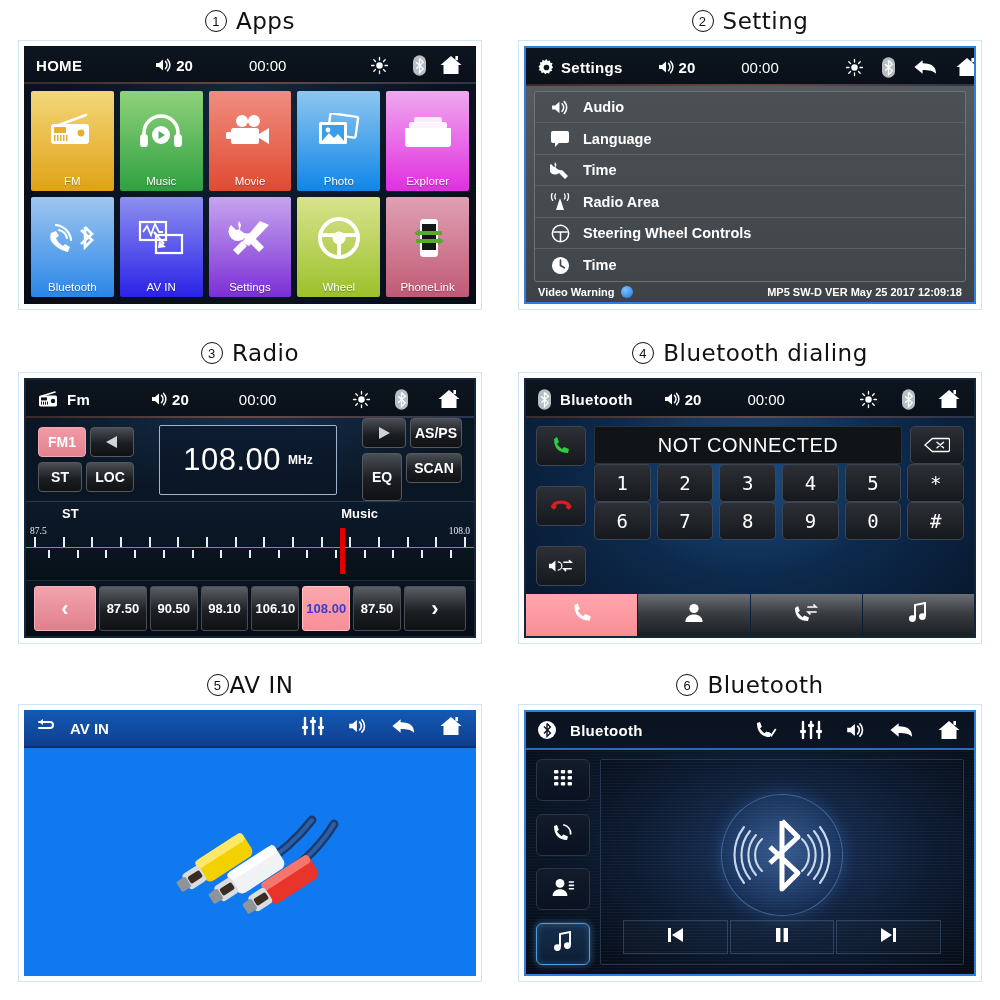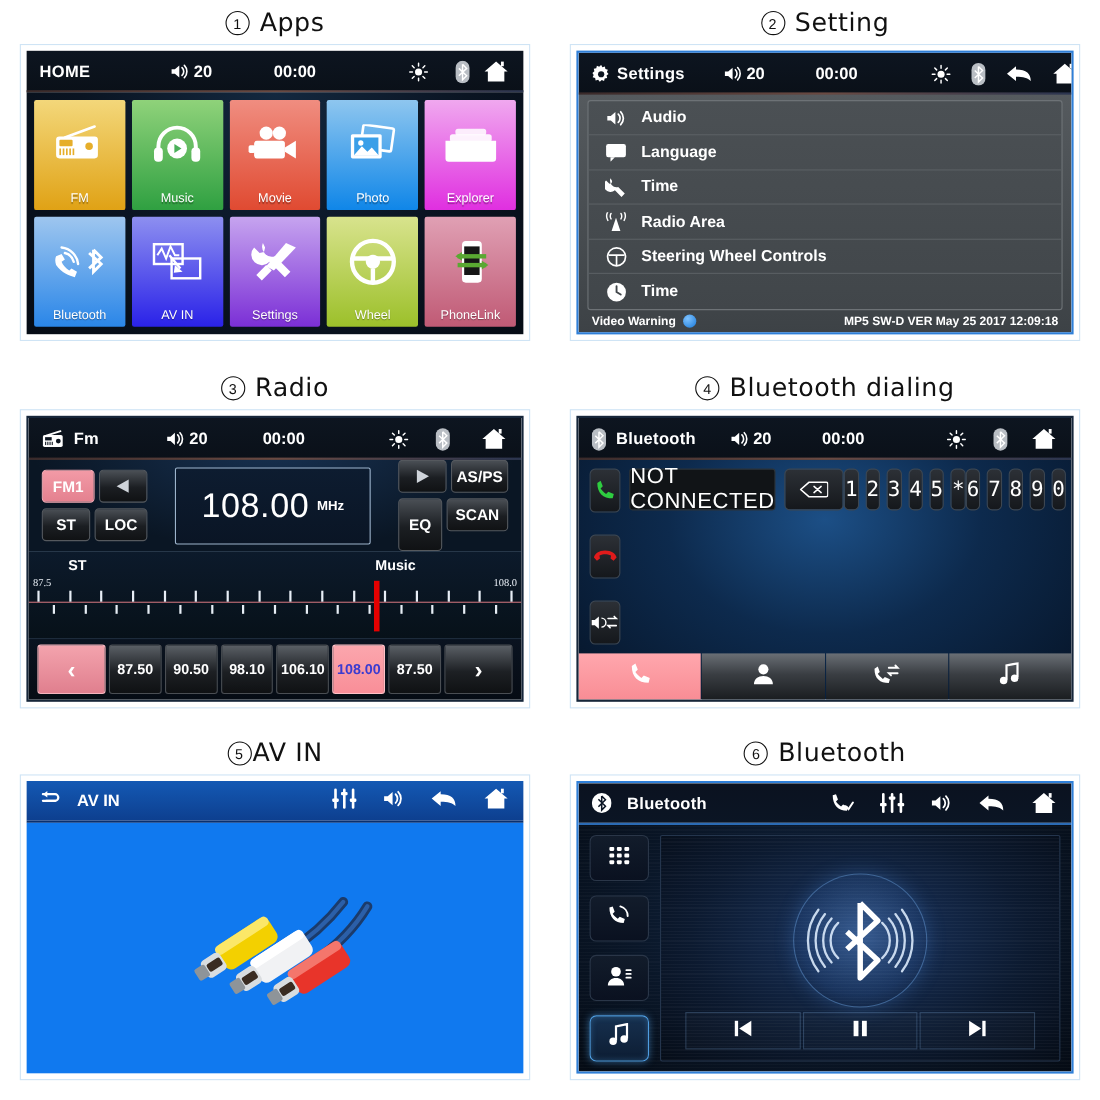--- a/index.html
+++ b/index.html
@@ -49,21 +49,21 @@
     position:relative;height:38px;display:flex;align-items:center;
     background:linear-gradient(#0d1520,#0a1018);
     color:#fff;box-sizing:border-box;padding:0 12px;
   }
   .hdr.border-bot:after{
     content:"";position:absolute;left:0;right:0;bottom:0;height:2px;
     background:linear-gradient(90deg,#3a2a2a,#6a4a42,#2b3550);
   }
   .hdr .title{font-size:15px;font-weight:600;letter-spacing:.3px;}
   .hdr .vol{font-size:15px;font-weight:600;display:flex;align-items:center;gap:2px;}
-  .hdr .clock{font-size:15px;font-weight:700;}
+  .hdr .clock{font-size:15px;font-weight:400;}
   .hdr .ic{display:inline-flex;align-items:center;justify-content:center;}
 
   
   .apps-body{
     position:relative;
     height:calc(100% - 38px);
     background:radial-gradient(ellipse at 50% 0%,#13283f 0%,#0a1422 55%,#060c15 100%);
     padding:7px 7px;
     box-sizing:border-box;
   }
@@ -175,21 +175,21 @@
     height:calc(100% - 38px);display:flex;flex-direction:column;
     background:radial-gradient(ellipse at 50% 25%,#1c4f86 0%,#0d2a4d 45%,#061427 100%);
   }
   .bt-main{flex:1;display:flex;padding:8px 10px;gap:8px;box-sizing:border-box;}
   .bt-left{display:flex;flex-direction:column;justify-content:space-between;width:50px;}
   .bt-left .k{
     height:38px;border-radius:5px;border:1px solid #3d4650;
     background:linear-gradient(#2c3036,#15181c);
     display:flex;align-items:center;justify-content:center;
   }
-  .bt-right{flex:1;display:flex;flex-direction:row;}
+  .bt-right{flex:1;display:flex;flex-direction:column;}
   .bt-disp-row{display:flex;gap:8px;height:38px;}
   .bt-disp{
     flex:1;background:#111417;border:1px solid #2c3338;border-radius:3px;
     display:flex;align-items:center;justify-content:center;
     color:#fff;font-size:20px;letter-spacing:.5px;
   }
   .bt-del{
     width:52px;border-radius:5px;border:1px solid #3d4650;
     background:linear-gradient(#2c3036,#15181c);
     display:flex;align-items:center;justify-content:center;

